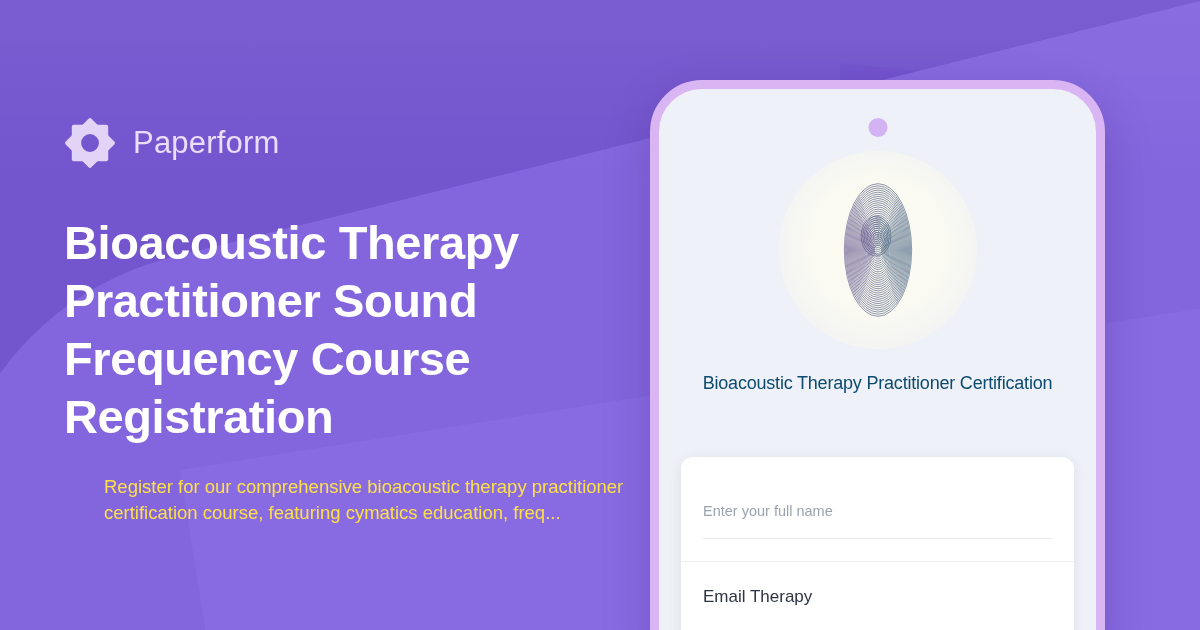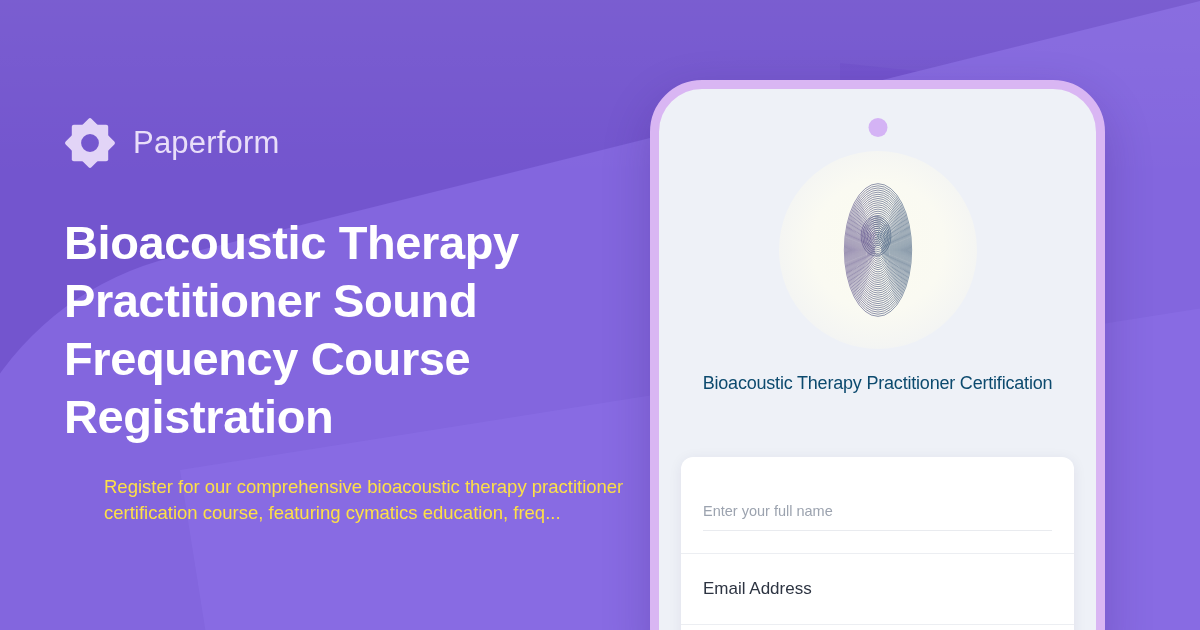--- a/index.html
+++ b/index.html
@@ -204,21 +204,21 @@
     color: #2d3442;
     font-size: 17px;
     font-weight: 400;
     line-height: 22px;
   }
   .field-input {
     margin-top: 20px;
     color: #9ca3af;
     font-size: 14.5px;
     line-height: 20px;
-    padding-bottom: 9px;
+    padding-bottom: 17px;
     border-bottom: 1px solid #e9ebef;
   }
   .field.no-input .field-label { padding-bottom: 2px; }
 </style>
 </head>
 <body>
 
 <div class="bg">
   <div class="bg-shape bg-facet-a"></div>
   <div class="bg-shape bg-facet-b"></div>
@@ -536,17 +536,17 @@
 
   <div class="form-title">Bioacoustic Therapy Practitioner Certification</div>
 
   <div class="form-card">
 
     <div class="field">
       <div class="field-input">Enter your full name</div>
     </div>
 
     <div class="field no-input">
-      <div class="field-label">Email Address</div>
+      <div class="field-label">Email Therapy</div>
     </div>
 
   </div>
 </div>
 
 </body></html>

